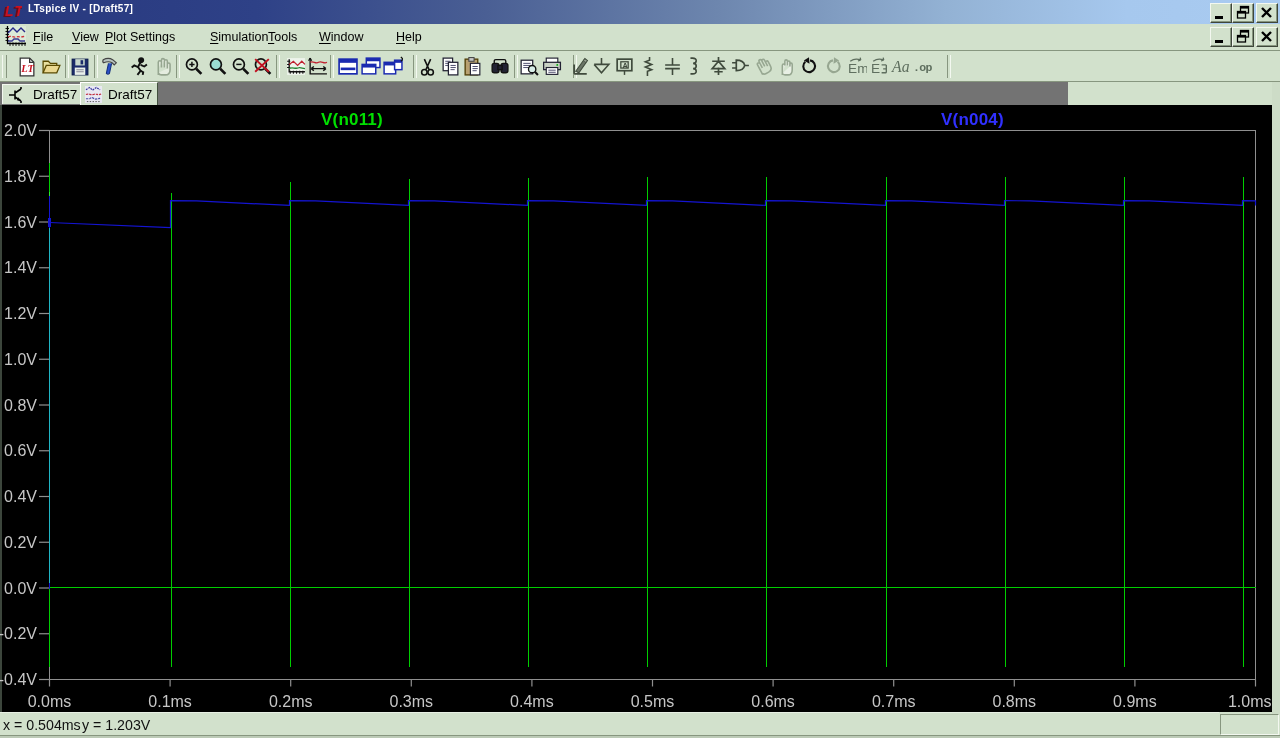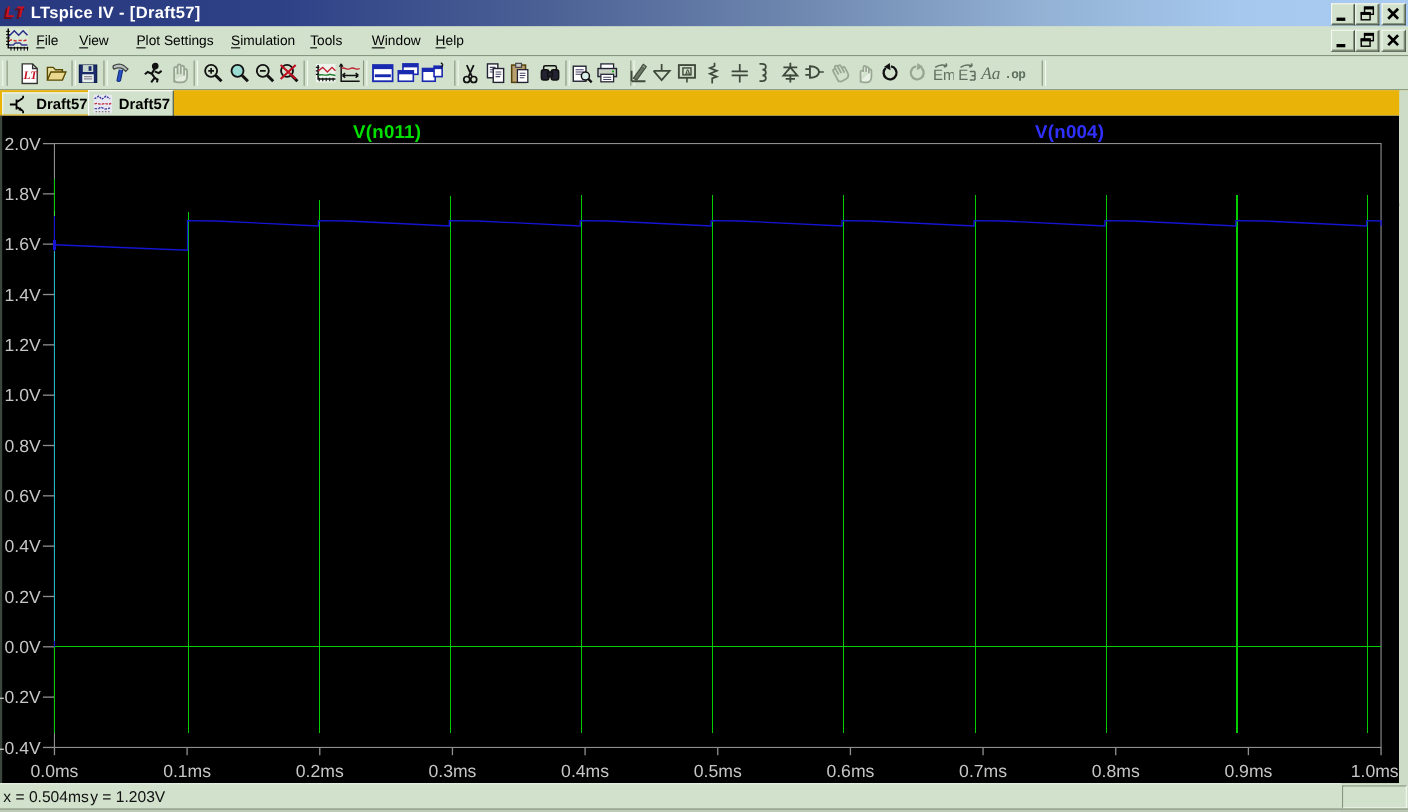--- a/index.html
+++ b/index.html
@@ -1,41 +1,41 @@
 <!DOCTYPE html>
 <html><head><meta charset="utf-8">
 <style>
 html,body{margin:0;padding:0;}
 body{width:1280px;height:738px;overflow:hidden;position:relative;
  font-family:"Liberation Sans",sans-serif;background:#d2e1cc;}
 .abs{position:absolute;}
 
 #titlebar{left:0;top:0;width:1280px;height:24px;
  background:linear-gradient(to right,#28387e 0%,#2e4187 20%,#4a5f94 38%,#6d86ae 56%,#93b2d4 74%,#a6c8ee 88%,#a9cbf1 100%);}
-#titletxt{left:28px;top:3px;color:#fff;font-size:15px;font-weight:bold;letter-spacing:0.3px;}
+#titletxt{left:28px;top:3px;color:#fff;font-size:10px;font-weight:bold;letter-spacing:0.3px;}
 
 .wbtn{position:absolute;z-index:9;width:20px;height:18px;background:#d2e1cc;
  border-top:1px solid #f3f8f0;border-left:1px solid #f3f8f0;
  border-right:1.5px solid #3e463a;border-bottom:1.5px solid #3e463a;
  box-shadow:inset -1px -1px 0 #87967f;}
 .wbtn svg{position:absolute;left:0;top:0;}
 
 #menubar{left:0;top:24px;width:1280px;height:26px;background:#d2e1cc;}
 #menubar .mi{position:absolute;top:6px;font-size:12.5px;color:#000;}
 #menubar u{text-underline-offset:2px;}
 #menusep{left:0;top:50px;width:1280px;height:2px;
  border-top:1px solid #87967f;border-bottom:1px solid #f3f8f0;}
 
 #toolbar{left:0;top:52px;width:1280px;height:29px;background:#d2e1cc;}
 .tbi{position:absolute;top:4px;width:21px;height:21px;}
 .tsep{position:absolute;top:3px;width:2px;height:23px;
  border-left:1px solid #87967f;border-right:1px solid #f3f8f0;}
 #tbsep2{left:0;top:81px;width:1280px;height:1px;background:#87967f;}
 
-#tabstrip{left:0;top:82px;width:1280px;height:23px;background:#eab308;font-weight:bold;}
+#tabstrip{left:0;top:82px;width:1068px;height:23px;background:#737373;}
 #tabline{left:0;top:103px;width:1280px;height:2px;background:#42503e;}
 .tab{position:absolute;background:#d2e1cc;}
 #tab1{left:2px;top:2px;width:78px;height:19px;
  border-top:1px solid #f3f8f0;border-left:1px solid #f3f8f0;border-right:1px solid #5a6852;}
 #tab2{left:80px;top:0px;width:76px;height:23px;
  border-top:1px solid #ffffff;border-left:1px solid #ffffff;border-right:1.5px solid #42503e;}
 .tabtxt{position:absolute;font-size:13.5px;color:#000;}
 #rframe{left:1272px;top:82px;width:8px;height:632px;background:#cddcc7;border-right:1px solid #8a998312;}
 
 #status{left:0;top:712px;width:1219px;height:26px;background:#d2e1cc;
@@ -92,24 +92,24 @@
 <rect x="4" y="1" width="19" height="20" fill="#dcead8"></rect>
 <path d="M4.5 1 L4.5 18.5 L23 18.5" stroke="#000" stroke-width="1.3" fill="none"></path>
 <path d="M2.5 3.5 H6 M2.5 6.5 H6 M2.5 9.5 H6 M2.5 12.5 H6 M2.5 15.5 H6" stroke="#000" stroke-width="0.9"></path>
 <path d="M7 21 V17.5 M10 21 V17.5 M13 21 V17.5 M16 21 V17.5 M19 21 V17.5 M22 21 V17.5" stroke="#000" stroke-width="0.9"></path>
 <path d="M5 8 L10 3 L14 7 L18 3 L22 7" stroke="#2a2a8a" stroke-width="1.4" fill="none"></path>
 <path d="M5 12 C8 10 10 13 13 12 C16 11 18 13 22 11" stroke="#d03038" stroke-width="1.3" fill="none" stroke-dasharray="3 1.5"></path>
 <path d="M5 16 L9 16 L11 14 L15 14 L17 16 L22 16" stroke="#3a3a90" stroke-width="1.4" fill="none"></path>
 </svg>
 <span class="mi" style="left:33px"><u>F</u>ile</span>
 <span class="mi" style="left:72px"><u>V</u>iew</span>
-<span class="mi" style="left:124px"><u>P</u>lot Settings</span>
+<span class="mi" style="left:105px"><u>P</u>lot Settings</span>
 <span class="mi" style="left:210px"><u>S</u>imulation</span>
-<span class="mi" style="left:282px"><u>T</u>ools</span>
-<span class="mi" style="left:338px"><u>W</u>indow</span>
+<span class="mi" style="left:268px"><u>T</u>ools</span>
+<span class="mi" style="left:319px"><u>W</u>indow</span>
 <span class="mi" style="left:396px"><u>H</u>elp</span>
 </div>
 <div id="menusep" class="abs"></div>
 <div id="toolbar" class="abs">
 <div class="abs" style="left:2px;top:3px;width:3px;height:23px;border-left:1px solid #f3f8f0;border-right:1px solid #87967f"></div>
 <svg class="tbi" style="left:16px" viewBox="0 0 20 20">
       <path d="M4 2 h9 l4 4 v13 h-13 z" fill="#fff" stroke="#333" stroke-width="1.2"></path>
       <path d="M13 2 v4 h4" fill="none" stroke="#333" stroke-width="1.2"></path>
       <text x="5" y="15" font-size="10" font-weight="bold" font-style="italic" fill="#c81422" font-family="Liberation Serif,serif">LT</text>
     </svg>

